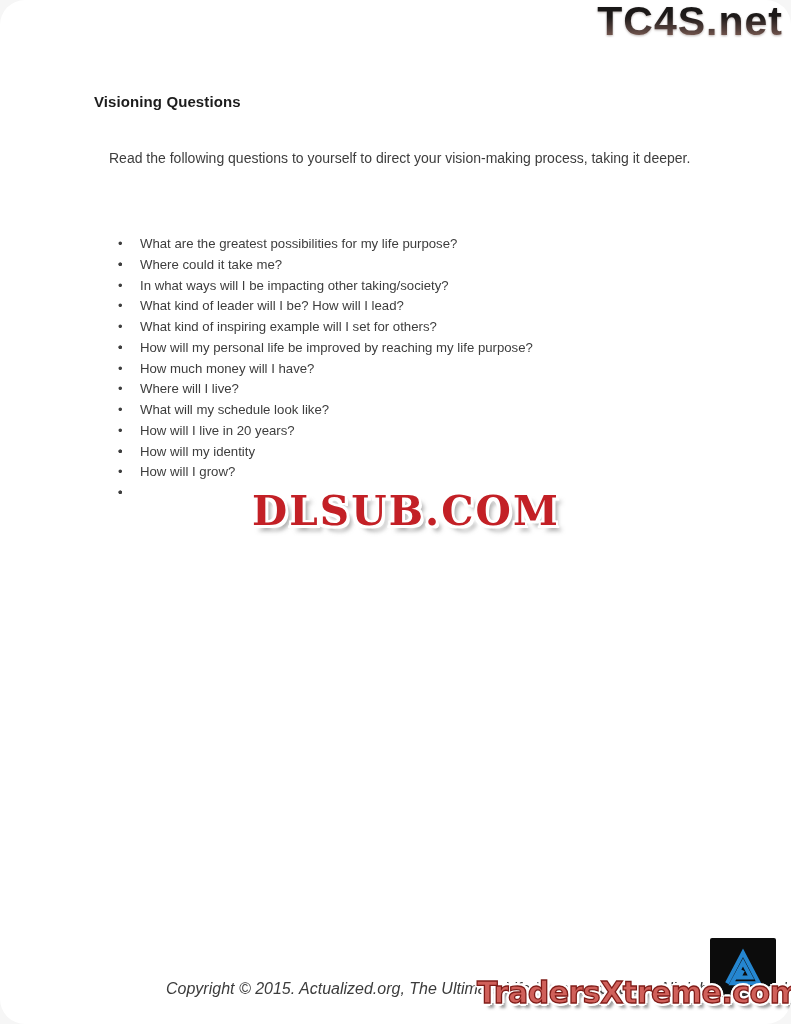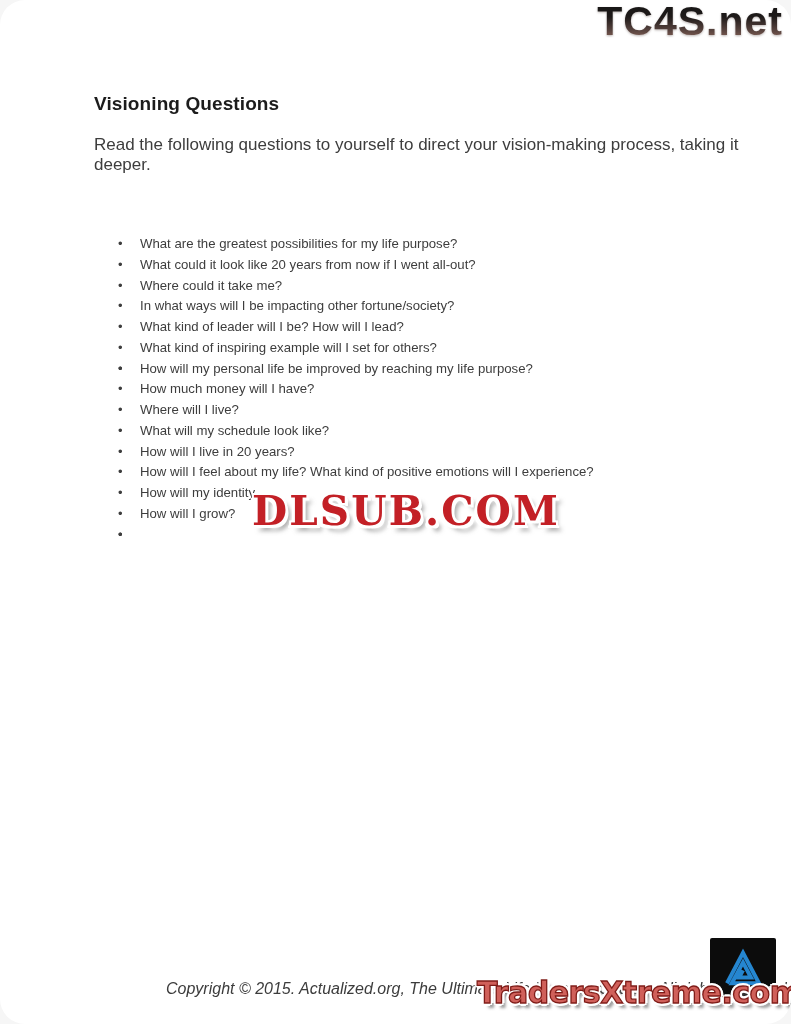--- a/index.html
+++ b/index.html
@@ -30,30 +30,30 @@
     color: transparent;
     -webkit-text-fill-color: transparent;
     filter: blur(0.4px) drop-shadow(0 1px 1px rgba(60,40,35,0.35));
   }
 
   
   .doc-title {
     position: absolute;
     left: 94px; top: 93px;
     margin: 0;
-    font-size: 19px;
+    font-size: 15px;
     font-weight: bold;
     color: #1c1c1c;
     letter-spacing: 0.1px;
   }
   .doc-intro {
     position: absolute;
     left: 94px; top: 135px;
-    margin: 0;
-    font-size: 17px;
+    margin: 15px;
+    font-size: 14px;
     color: #3d3d3d;
   }
   .questions {
     position: absolute;
     left: 118px; top: 234px;
     margin: 0; padding: 0;
     list-style: none;
     width: 560px;
   }
   .questions li {
@@ -146,29 +146,28 @@
 
   <p class="doc-intro">Read the following questions to yourself to direct your vision-making process, taking it deeper.</p>
 
   <ul class="questions">
       <li>
       <span class="bullet">•</span>
       <span class="qtext">What are the greatest possibilities for my life purpose?</span>
     </li>
       <li>
       <span class="bullet">•</span>
-      <span class="qtext">What could it look like 20 years from now if I went all-out?</span>
     </li>
       <li>
       <span class="bullet">•</span>
       <span class="qtext">Where could it take me?</span>
     </li>
       <li>
       <span class="bullet">•</span>
-      <span class="qtext">In what ways will I be impacting other fortune/society?</span>
+      <span class="qtext">In what ways will I be impacting other taking/society?</span>
     </li>
       <li>
       <span class="bullet">•</span>
       <span class="qtext">What kind of leader will I be? How will I lead?</span>
     </li>
       <li>
       <span class="bullet">•</span>
       <span class="qtext">What kind of inspiring example will I set for others?</span>
     </li>
       <li>
@@ -189,21 +188,20 @@
       <li>
       <span class="bullet">•</span>
       <span class="qtext">What will my schedule look like?</span>
     </li>
       <li>
       <span class="bullet">•</span>
       <span class="qtext">How will I live in 20 years?</span>
     </li>
       <li>
       <span class="bullet">•</span>
-      <span class="qtext">How will I feel about my life? What kind of positive emotions will I experience?</span>
     </li>
       <li>
       <span class="bullet">•</span>
       <span class="qtext">How will my identity</span>
     </li>
       <li>
       <span class="bullet">•</span>
       <span class="qtext">How will I grow?</span>
     </li>
       <li>

